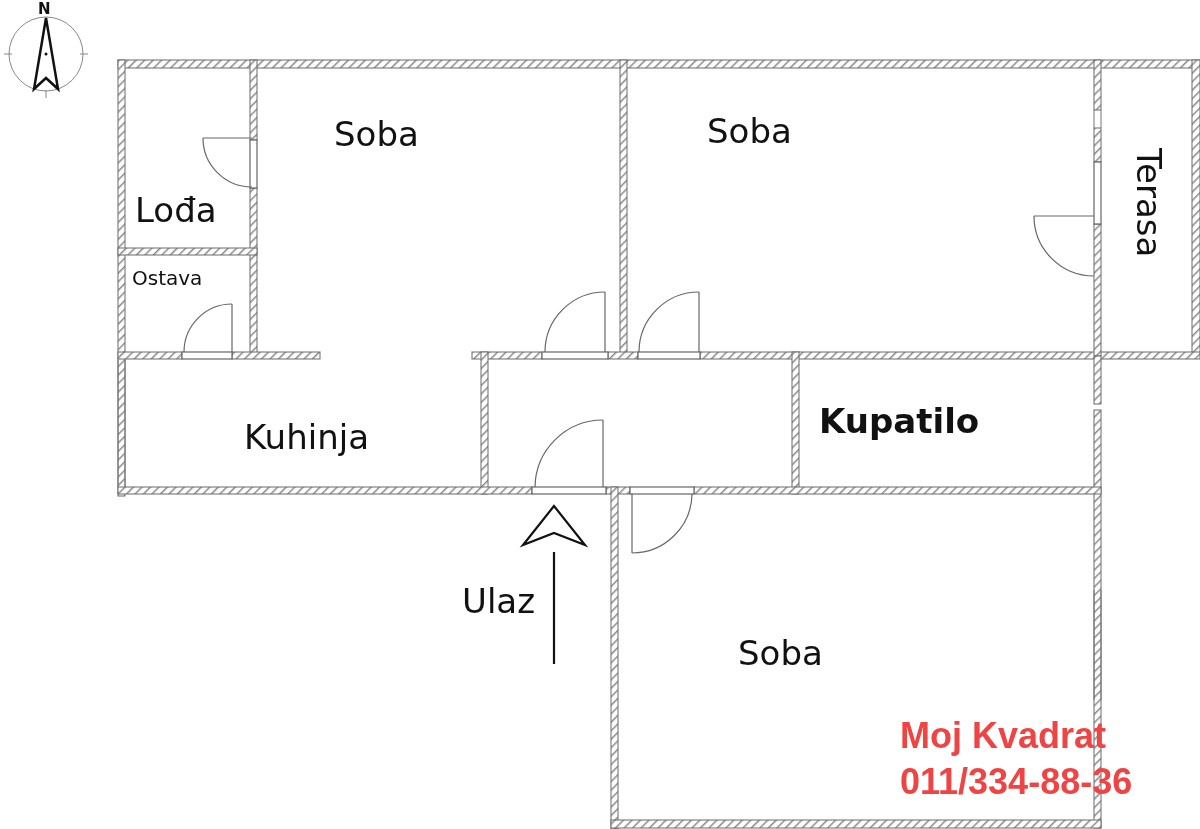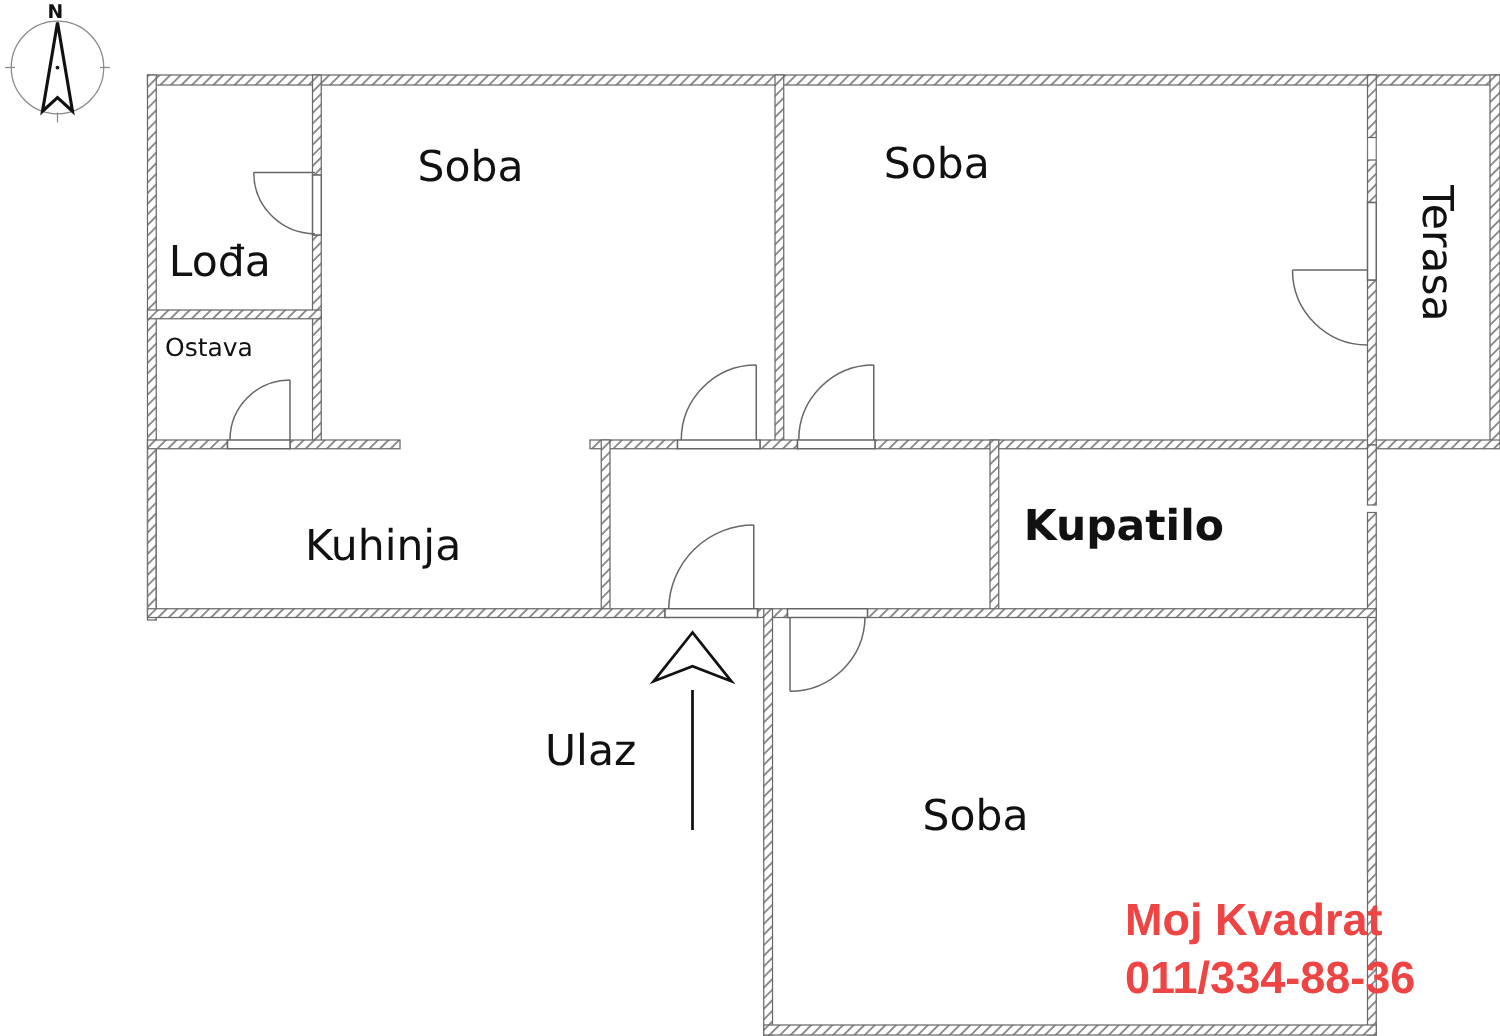--- a/index.html
+++ b/index.html
@@ -137,16 +137,16 @@
 <div class="compass-n">N</div>
 
 <div class="label lbl-lg" style="left:334px; top:117px;">Soba</div>
 <div class="label lbl-lg" style="left:707px; top:114px;">Soba</div>
 <div class="label lbl-lg" style="left:738px; top:636px;">Soba</div>
 <div class="label lbl-lg" style="left:135px; top:193px;">Lođa</div>
 <div class="label lbl-sm" style="left:132px; top:268px;">Ostava</div>
 <div class="label lbl-lg" style="left:208px; top:420px;margin-left:36px;">Kuhinja</div>
 <div class="label lbl-lg" style="left:819px; top:404px;font-weight:bold;">Kupatilo</div>
 <div class="label lbl-lg terasa" style="left:1166px; top:148px;">Terasa</div>
-<div class="label lbl-lg" style="left:436px; top:584px;">Ulaz</div>
+<div class="label lbl-lg" style="left:462px; top:584px;">Ulaz</div>
 
 <div class="watermark" style="left:900px; top:718px;">Moj Kvadrat</div>
 <div class="watermark" style="left:900px; top:764px;">011/334-88-36</div>
 
 </body></html>

